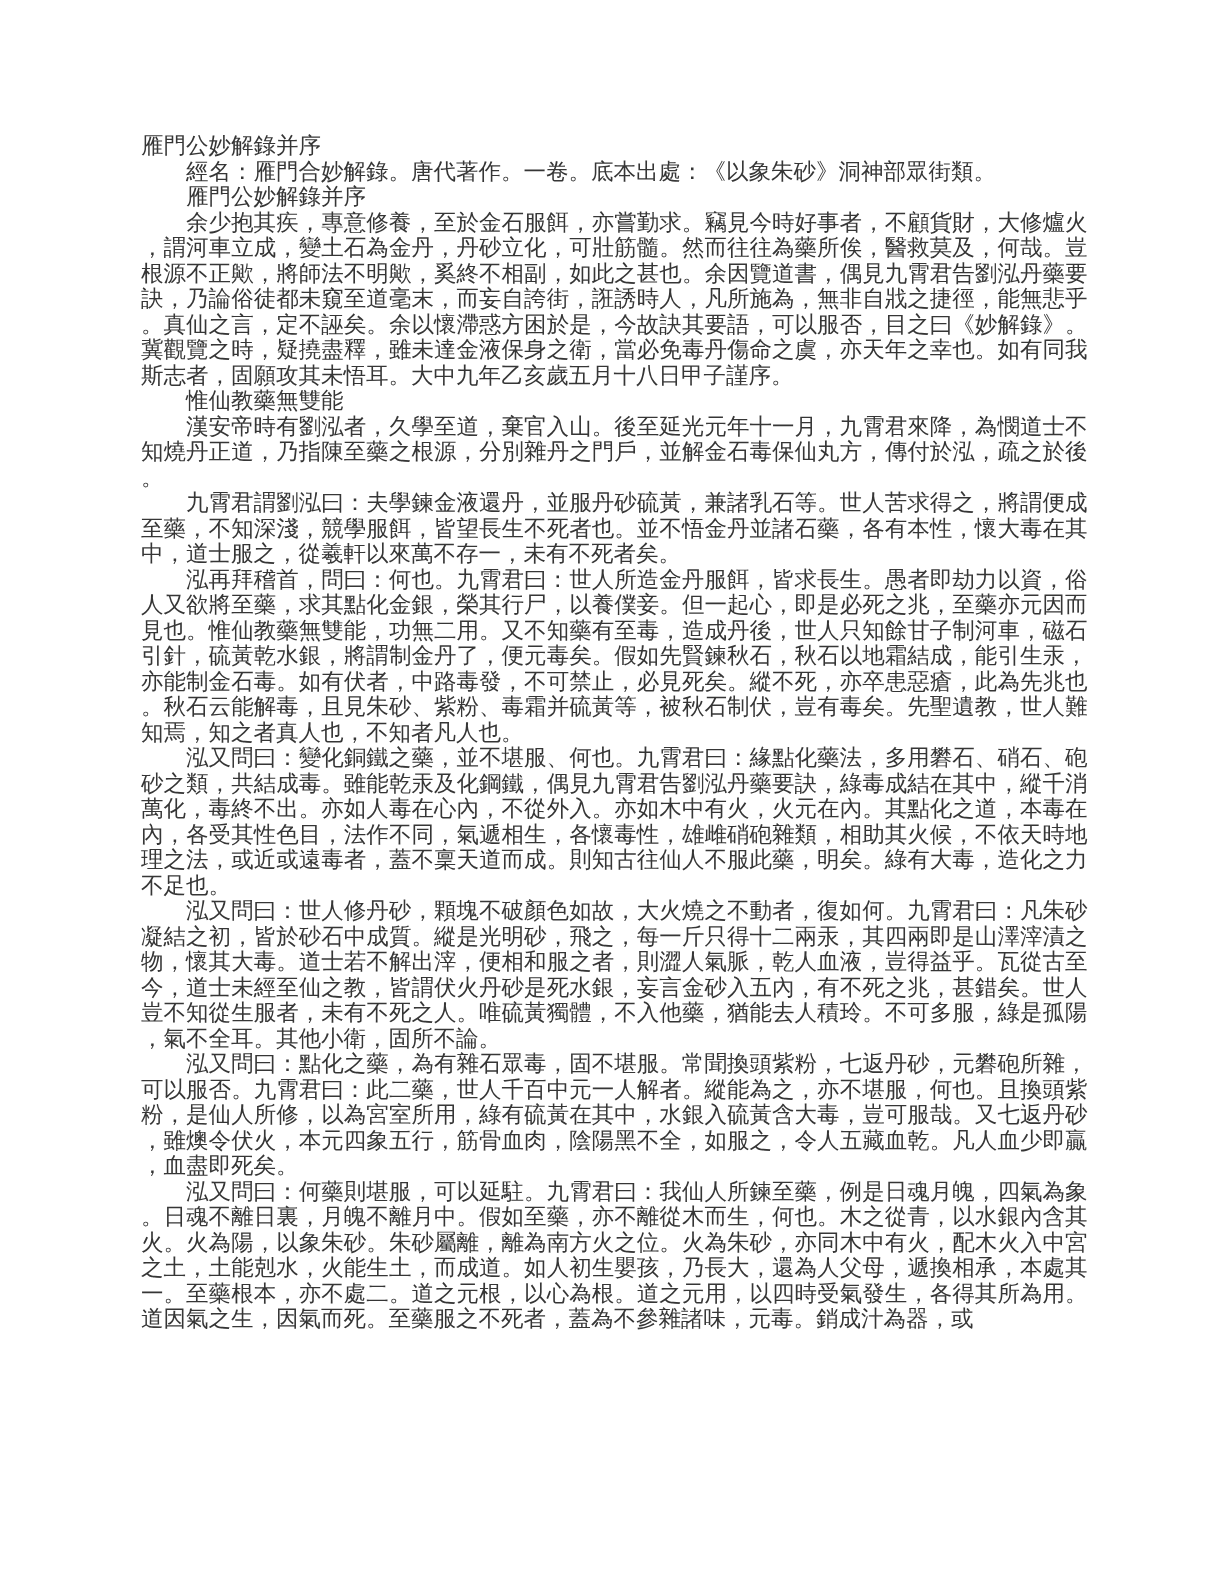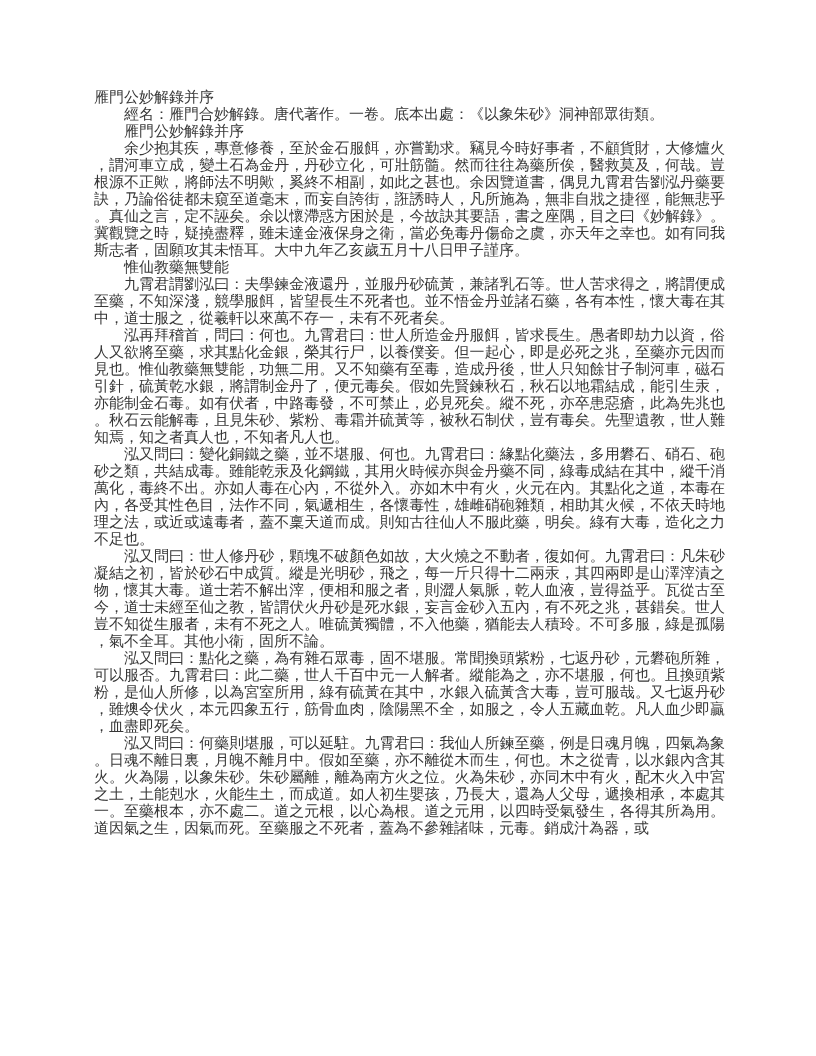--- a/index.html
+++ b/index.html
@@ -42,22 +42,23 @@
   }
 </style>
 </head>
 <body>
 
 <div class="page">
   <div class="textblock">
     <p class="doc-title">雁門公妙解錄并序</p>
     <p class="indented">經名：雁門合妙解錄。唐代著作。一卷。底本出處：《以象朱砂》洞神部眾街類。</p>
     <p class="indented">雁門公妙解錄并序</p>
-    <p class="indented">余少抱其疾，專意修養，至於金石服餌，亦嘗勤求。竊見今時好事者，不顧貨財，大修爐火，謂河車立成，變土石為金丹，丹砂立化，可壯筋髓。然而往往為藥所俟，醫救莫及，何哉。豈根源不正歟，將師法不明歟，奚終不相副，如此之甚也。余因覽道書，偶見九霄君告劉泓丹藥要訣，乃論俗徒都未窺至道毫末，而妄自誇街，誑誘時人，凡所施為，無非自戕之捷徑，能無悲乎。真仙之言，定不誣矣。余以懷滯惑方困於是，今故訣其要語，書之座隅，目之曰《妙解錄》。冀觀覽之時，疑撓盡釋，雖未達金液保身之衛，當必免毒丹傷命之虞，亦天年之幸也。如有同我斯志者，固願攻其未悟耳。大中九年乙亥歲五月十八日甲子謹序。</p>
+    <p class="indented">余少抱其疾，專意修養，至於金石服餌，亦嘗勤求。竊見今時好事者，不顧貨財，大修爐火，謂河車立成，變土石為金丹，丹砂立化，可壯筋髓。然而往往為藥所俟，醫救莫及，何哉。豈根源不正歟，將師法不明歟，奚終不相副，如此之甚也。余因覽道書，偶見九霄君告劉泓丹藥要訣，乃論俗徒都未窺至道毫末，而妄自誇街，誑誘時人，凡所施為，無非自戕之捷徑，能無悲乎。真仙之言，定不誣矣。余以懷滯惑方困於是，今故訣其要語，可以服否，目之曰《妙解錄》。冀觀覽之時，疑撓盡釋，雖未達金液保身之衛，當必免毒丹傷命之虞，亦天年之幸也。如有同我斯志者，固願攻其未悟耳。大中九年乙亥歲五月十八日甲子謹序。</p>
     <p class="indented">惟仙教藥無雙能</p>
+    <p class="indented">漢安帝時有劉泓者，久學至道，棄官入山。後至延光元年十一月，九霄君來降，為憫道士不知燒丹正道，乃指陳至藥之根源，分別雜丹之門戶，並解金石毒保仙丸方，傳付於泓，疏之於後。</p>
     <p class="indented">九霄君謂劉泓曰：夫學鍊金液還丹，並服丹砂硫黃，兼諸乳石等。世人苦求得之，將謂便成至藥，不知深淺，競學服餌，皆望長生不死者也。並不悟金丹並諸石藥，各有本性，懷大毒在其中，道士服之，從羲軒以來萬不存一，未有不死者矣。</p>
     <p class="indented">泓再拜稽首，問曰：何也。九霄君曰：世人所造金丹服餌，皆求長生。愚者即劫力以資，俗人又欲將至藥，求其點化金銀，榮其行尸，以養僕妾。但一起心，即是必死之兆，至藥亦元因而見也。惟仙教藥無雙能，功無二用。又不知藥有至毒，造成丹後，世人只知餘甘子制河車，磁石引針，硫黃乾水銀，將謂制金丹了，便元毒矣。假如先賢鍊秋石，秋石以地霜結成，能引生汞，亦能制金石毒。如有伏者，中路毒發，不可禁止，必見死矣。縱不死，亦卒患惡瘡，此為先兆也。秋石云能解毒，且見朱砂、紫粉、毒霜并硫黃等，被秋石制伏，豈有毒矣。先聖遺教，世人難知焉，知之者真人也，不知者凡人也。</p>
-    <p class="indented">泓又問曰：變化銅鐵之藥，並不堪服、何也。九霄君曰：緣點化藥法，多用礬石、硝石、砲砂之類，共結成毒。雖能乾汞及化鋼鐵，其用火時候亦與金丹藥不同，綠毒成結在其中，縱千消萬化，毒終不出。亦如人毒在心內，不從外入。亦如木中有火，火元在內。其點化之道，本毒在內，各受其性色目，法作不同，氣遞相生，各懷毒性，雄雌硝砲雜類，相助其火候，不依天時地理之法，或近或遠毒者，蓋不稟天道而成。則知古往仙人不服此藥，明矣。綠有大毒，造化之力不足也。</p>
+    <p class="indented">泓又問曰：變化銅鐵之藥，並不堪服、何也。九霄君曰：緣點化藥法，多用礬石、硝石、砲砂之類，共結成毒。雖能乾汞及化鋼鐵，偶見九霄君告劉泓丹藥要訣，綠毒成結在其中，縱千消萬化，毒終不出。亦如人毒在心內，不從外入。亦如木中有火，火元在內。其點化之道，本毒在內，各受其性色目，法作不同，氣遞相生，各懷毒性，雄雌硝砲雜類，相助其火候，不依天時地理之法，或近或遠毒者，蓋不稟天道而成。則知古往仙人不服此藥，明矣。綠有大毒，造化之力不足也。</p>
     <p class="indented">泓又問曰：世人修丹砂，顆塊不破顏色如故，大火燒之不動者，復如何。九霄君曰：凡朱砂凝結之初，皆於砂石中成質。縱是光明砂，飛之，每一斤只得十二兩汞，其四兩即是山澤滓漬之物，懷其大毒。道士若不解出滓，便相和服之者，則澀人氣脈，乾人血液，豈得益乎。瓦從古至今，道士未經至仙之教，皆謂伏火丹砂是死水銀，妄言金砂入五內，有不死之兆，甚錯矣。世人豈不知從生服者，未有不死之人。唯硫黃獨體，不入他藥，猶能去人積玲。不可多服，綠是孤陽，氣不全耳。其他小衛，固所不論。</p>
     <p class="indented">泓又問曰：點化之藥，為有雜石眾毒，固不堪服。常聞換頭紫粉，七返丹砂，元礬砲所雜，可以服否。九霄君曰：此二藥，世人千百中元一人解者。縱能為之，亦不堪服，何也。且換頭紫粉，是仙人所修，以為宮室所用，綠有硫黃在其中，水銀入硫黃含大毒，豈可服哉。又七返丹砂，雖燠令伏火，本元四象五行，筋骨血肉，陰陽黑不全，如服之，令人五藏血乾。凡人血少即贏，血盡即死矣。</p>
     <p class="indented">泓又問曰：何藥則堪服，可以延駐。九霄君曰：我仙人所鍊至藥，例是日魂月魄，四氣為象。日魂不離日裏，月魄不離月中。假如至藥，亦不離從木而生，何也。木之從青，以水銀內含其火。火為陽，以象朱砂。朱砂屬離，離為南方火之位。火為朱砂，亦同木中有火，配木火入中宮之土，土能剋水，火能生土，而成道。如人初生嬰孩，乃長大，還為人父母，遞換相承，本處其一。至藥根本，亦不處二。道之元根，以心為根。道之元用，以四時受氣發生，各得其所為用。道因氣之生，因氣而死。至藥服之不死者，蓋為不參雜諸味，元毒。銷成汁為器，或</p>
   </div>
 </div>
 
 </body></html>

